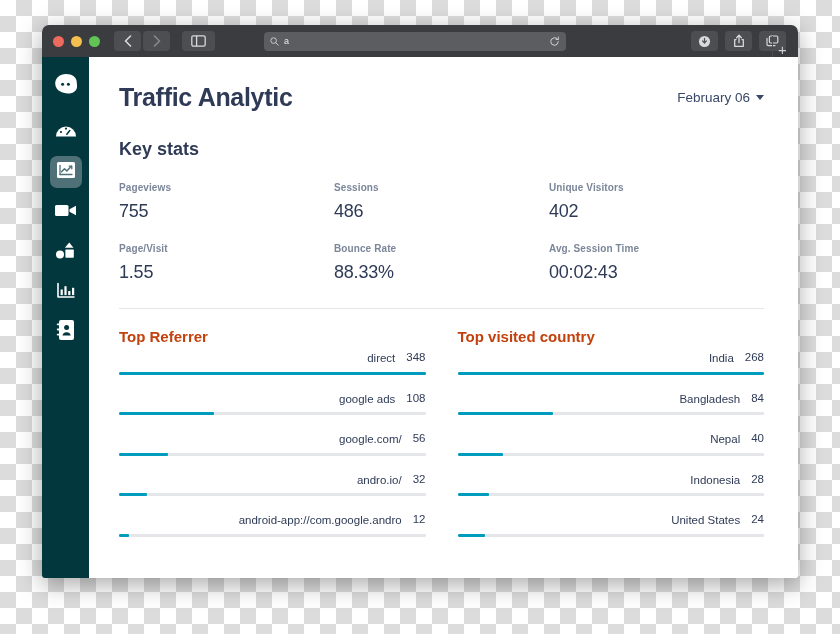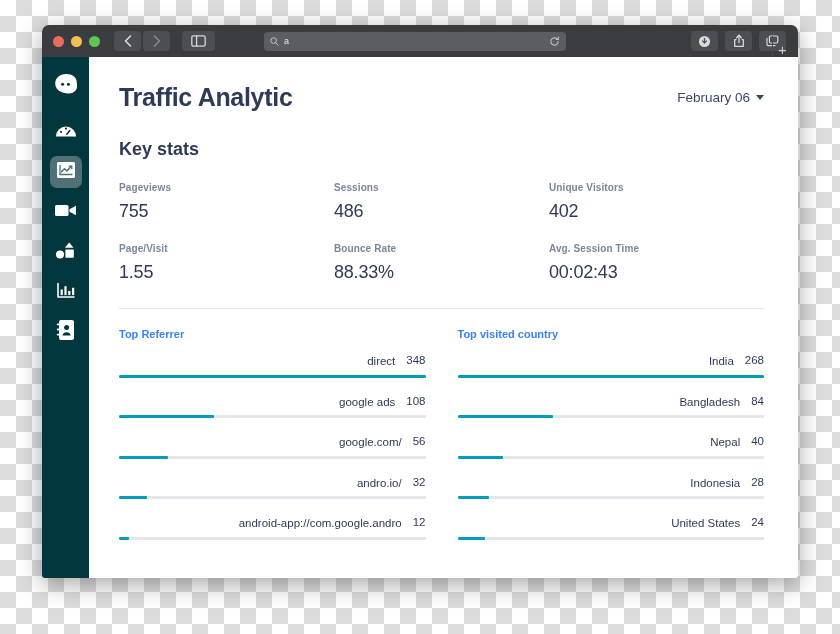--- a/index.html
+++ b/index.html
@@ -195,24 +195,24 @@
     margin-top: 25px;
   }
 
   .lists {
     display: grid;
     grid-template-columns: 1fr 1fr;
     column-gap: 32px;
     margin-top: 19px;
   }
   .list-title {
-    font-size: 11px;
+    font-size: 15px;
     font-weight: bold;
-    color: #3b82f6;
-    margin-bottom: 14px;
+    color: #c2410c;
+    margin-bottom: 6px;
   }
   .row { margin-bottom: 17px; }
   .row-top {
     display: flex;
     justify-content: flex-end;
     align-items: flex-start;
     gap: 11px;
     margin-left: 43px;
   }
   .row-label {

